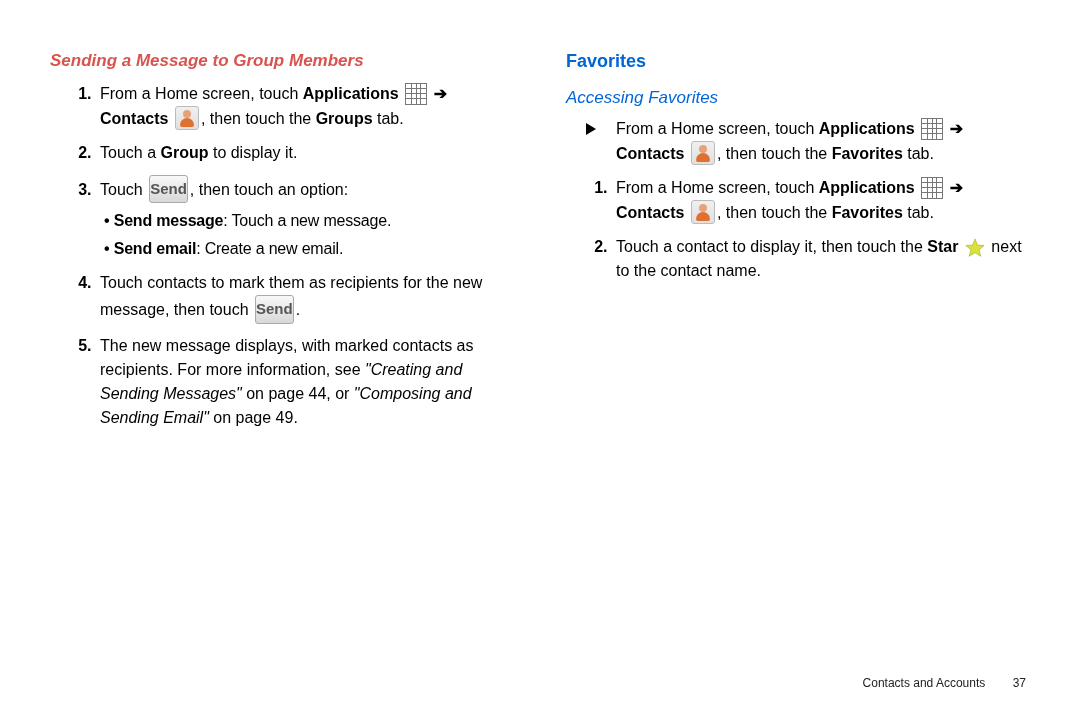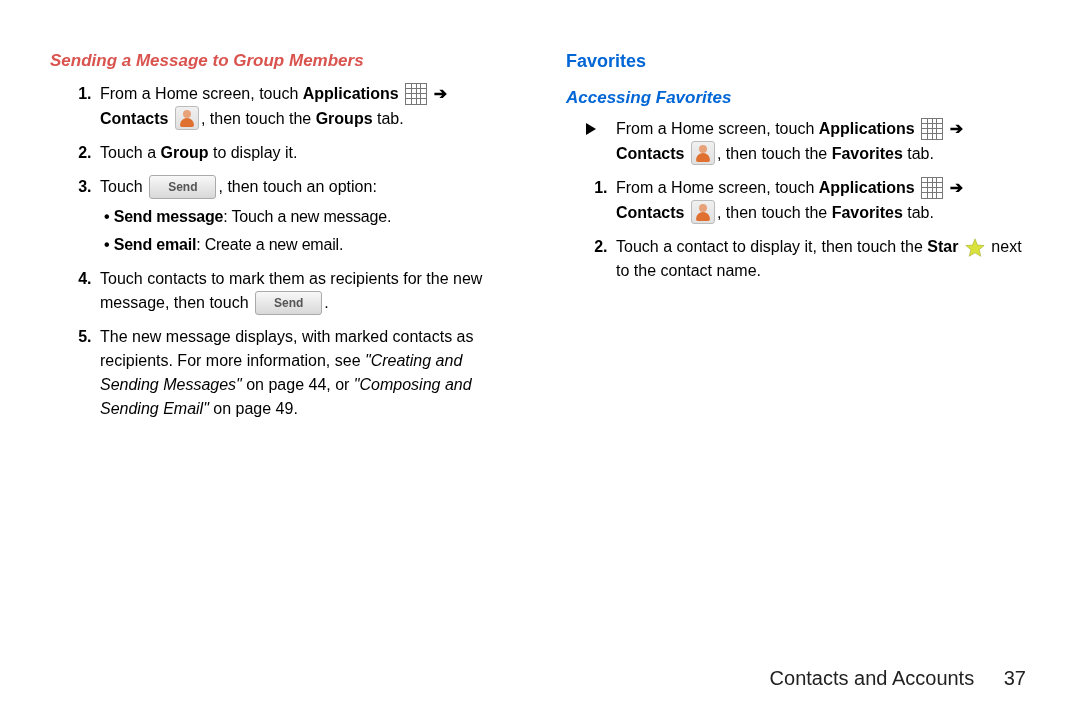--- a/index.html
+++ b/index.html
@@ -30,21 +30,21 @@
     margin: 4px 0 8px 0;
   }
   .h-blue {
     color: #0066d6;
     font-weight: bold;
     font-size: 18px;
     margin: 4px 0 8px 0;
   }
   .h-blue-it {
     color: #0066d6;
-    font-weight: bold;
+    font-weight: normal;
     font-style: italic;
     font-size: 17px;
     margin: 10px 0 6px 0;
   }
   ol {
     margin: 0 0 0 0;
     padding-left: 46px;
   }
   ol li {
     margin-bottom: 10px;
@@ -124,40 +124,40 @@
   .contacts-icon::after {
     content: "";
     position: absolute;
     left: 4px; top: 11px;
     width: 14px; height: 9px;
     background: #e07030;
     border-radius: 7px 7px 2px 2px;
   }
   .send-btn {
     display: inline-block;
-    font-size: 12px;
+    font-size: 15px;
     font-weight: bold;
     color: #555;
     background: linear-gradient(#f8f8f8,#d8d8d8);
     border: 1px solid #aaa;
     border-radius: 3px;
-    padding: 2px 18px;
+    padding: 2px 0;
     vertical-align: 1px;
     margin: 0 2px;
   }
   .star-icon {
     width: 20px; height: 20px;
     position: relative;
   }
   .star-icon svg { width: 20px; height: 20px; display: block; }
   .footer {
     position: absolute;
     bottom: 30px;
     right: 54px;
-    font-size: 20px;
+    font-size: 12px;
     color: #222;
   }
   .footer .num { margin-left: 24px; }
 </style>
 </head>
 <body>
 
 <div class="page">
   <div class="col">
     <div class="h-red">Sending a Message to Group Members</div>

